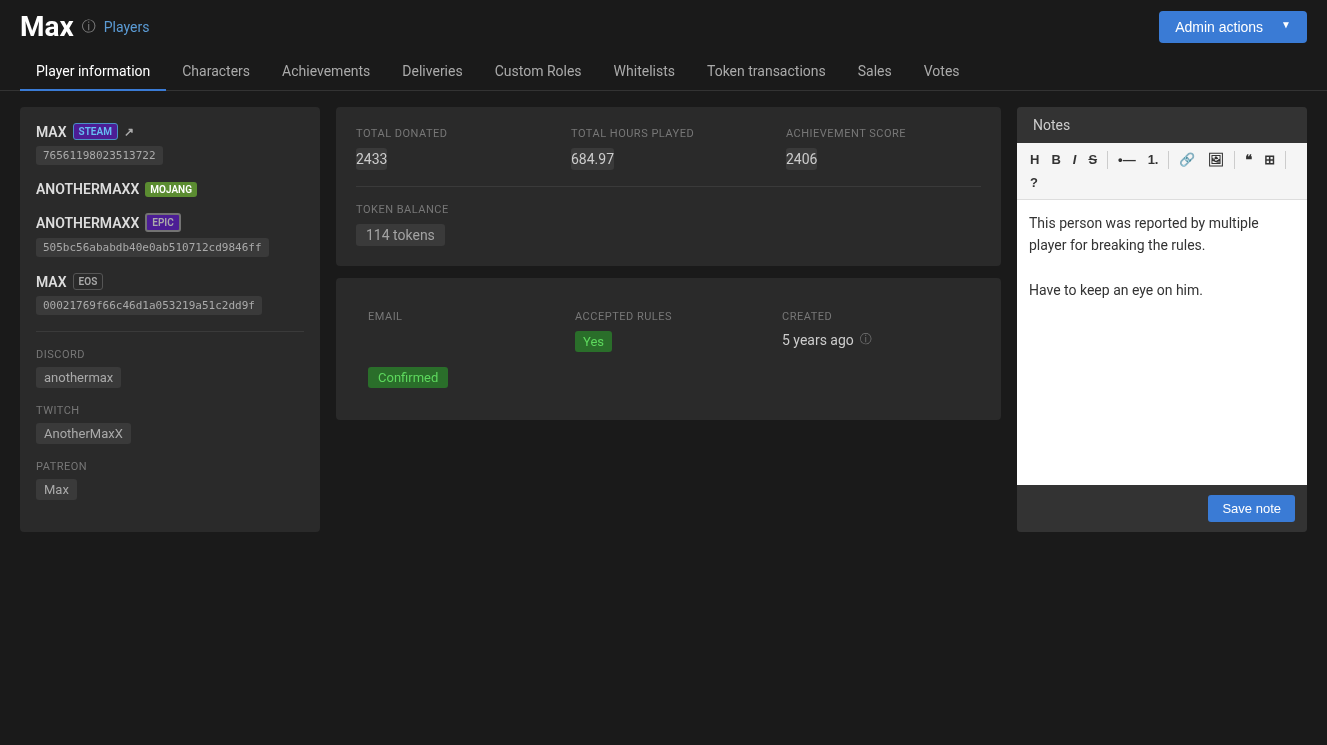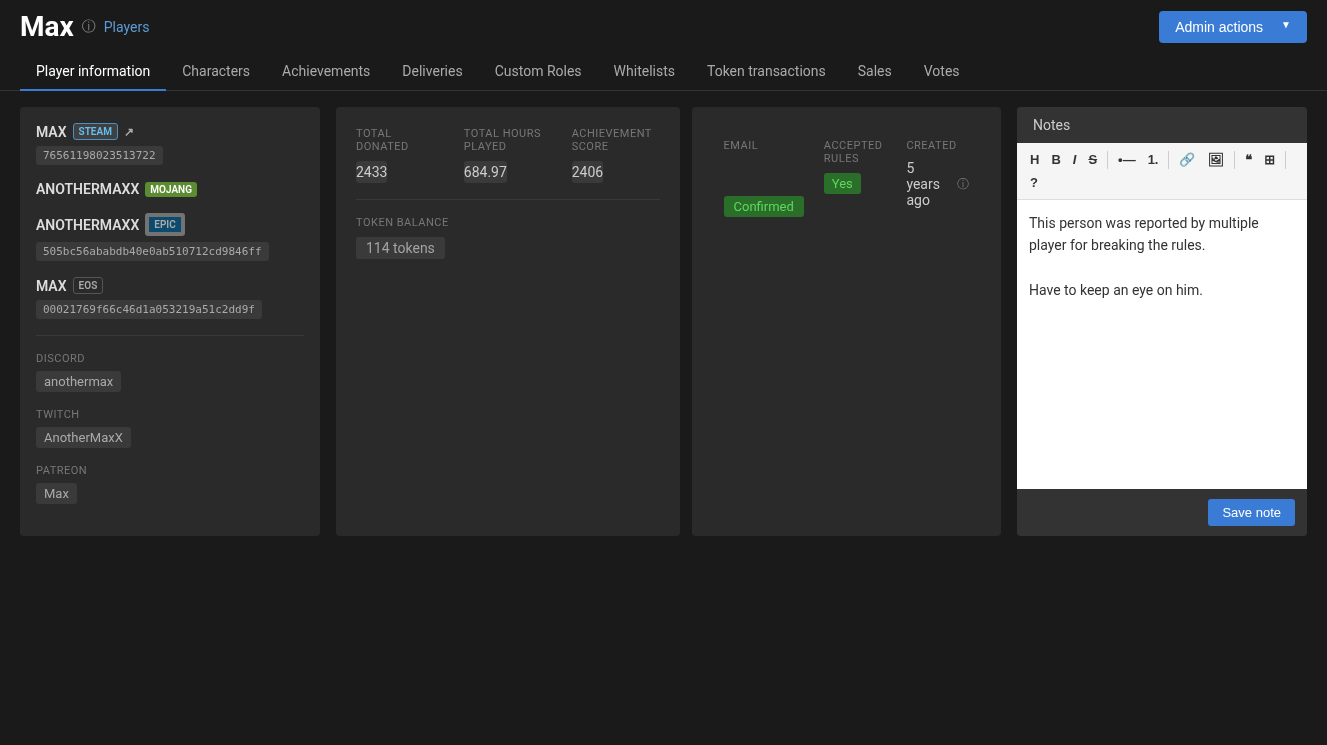--- a/index.html
+++ b/index.html
@@ -102,23 +102,23 @@
       gap: 6px;
       margin-bottom: 6px;
     }
     .badge {
       font-size: 10px;
       padding: 2px 5px;
       border-radius: 3px;
       font-weight: 600;
       text-transform: uppercase;
     }
-    .badge-steam { background: #404040; color: #66c0f4; border: 1px solid #4a90c4; }
+    .badge-steam { background: #4c1d95; color: #66c0f4; border: 1px solid #4a90c4; }
     .badge-mojang { background: #5b8c31; color: #fff; }
-    .badge-epic { background: #0c4a6e; color: #aaa; border: 4px solid #737373; }
+    .badge-epic { background: #4c1d95; color: #aaa; border: 2px solid #737373; }
     .badge-eos { background: #2a2a2a; color: #aaa; border: 1px solid #555; }
     .external-link { color: #aaa; font-size: 12px; text-decoration: none; }
     .identity-id {
       font-size: 11px;
       background: #3a3a3a;
       color: #aaa;
       padding: 3px 7px;
       border-radius: 3px;
       font-family: monospace;
       display: inline-block;
@@ -144,21 +144,21 @@
       color: #aaa;
       padding: 3px 8px;
       border-radius: 3px;
       font-size: 13px;
     }
 
     
     .center-panel {
       flex: 1;
       display: flex;
-      flex-direction: row;
+      flex-direction: column;
       gap: 12px;
     }
     .stats-card {
       background: #2a2a2a;
       border-radius: 4px;
       padding: 20px;
     }
     .stats-grid {
       display: grid;
       grid-template-columns: repeat(3, 1fr);

